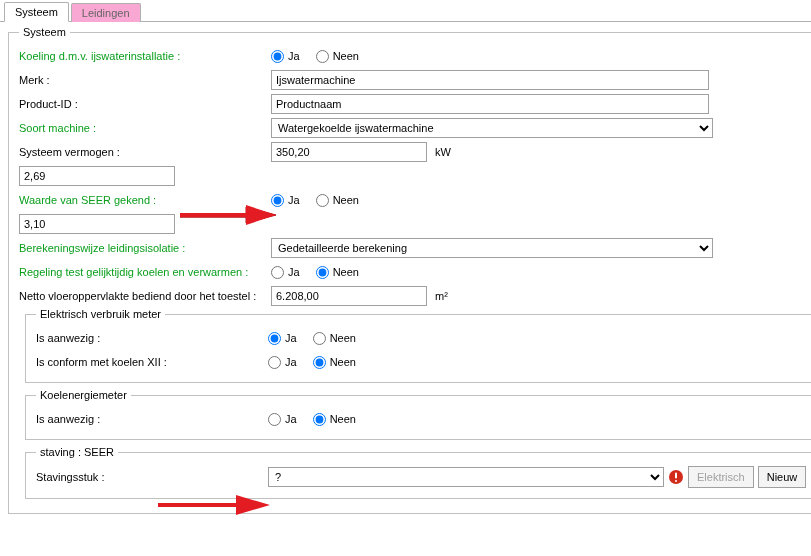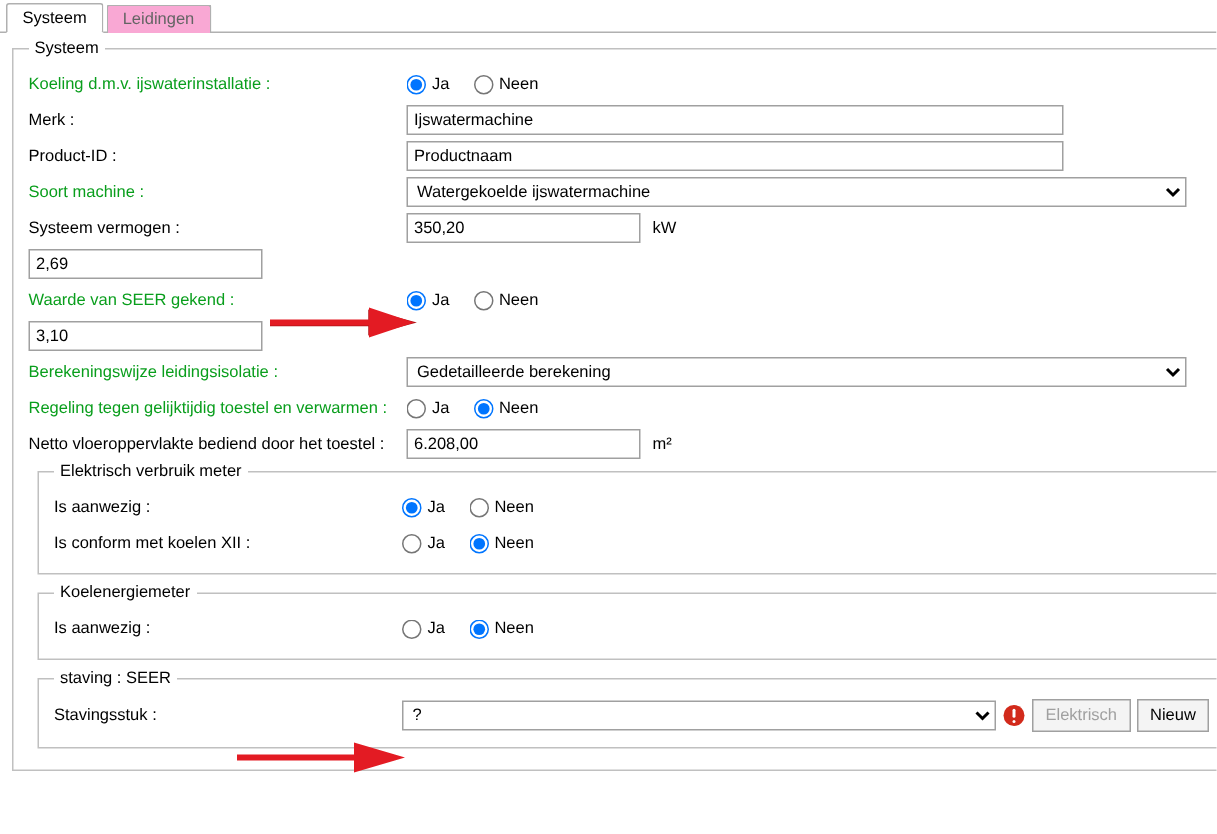--- a/index.html
+++ b/index.html
@@ -92,21 +92,21 @@
     background: #fff;
   }
   .unit { margin-left: 4px; }
 
   .radio-group { display: flex; align-items: center; gap: 16px; }
   .radio-opt { display: flex; align-items: flex-start; gap: 4px; }
   .radio-opt input { margin:0; }
 
   .w-full { width: 438px; }
   .w-med { width: 156px; }
-  .w-sel-full { width: 520px; }
+  .w-sel-full { width: 442px; }
 
   button.btn {
     font: inherit;
     border: 1px solid #a0a0a0;
     background: #f4f4f4;
     padding: 2px 8px;
     height: 22px;
   }
   button.btn[disabled] { color: #a0a0a0; }
 
@@ -211,21 +211,21 @@
     <div class="row">
       <div class="label green">Berekeningswijze leidingsisolatie :</div>
       <div class="controls">
         <select class="sel w-sel-full">
           <option>Gedetailleerde berekening</option>
         </select>
       </div>
     </div>
 
     <div class="row">
-      <div class="label green">Regeling tegen gelijktijdig toestel en verwarmen :</div>
+      <div class="label green">Regeling test gelijktijdig koelen en verwarmen :</div>
       <div class="controls">
         <div class="radio-group">
           <label class="radio-opt">
               <input type="radio" style="">
               <span>Ja</span>
             </label>
           <label class="radio-opt">
               <input type="radio" checked="" style="">
               <span>Neen</span>
             </label>

